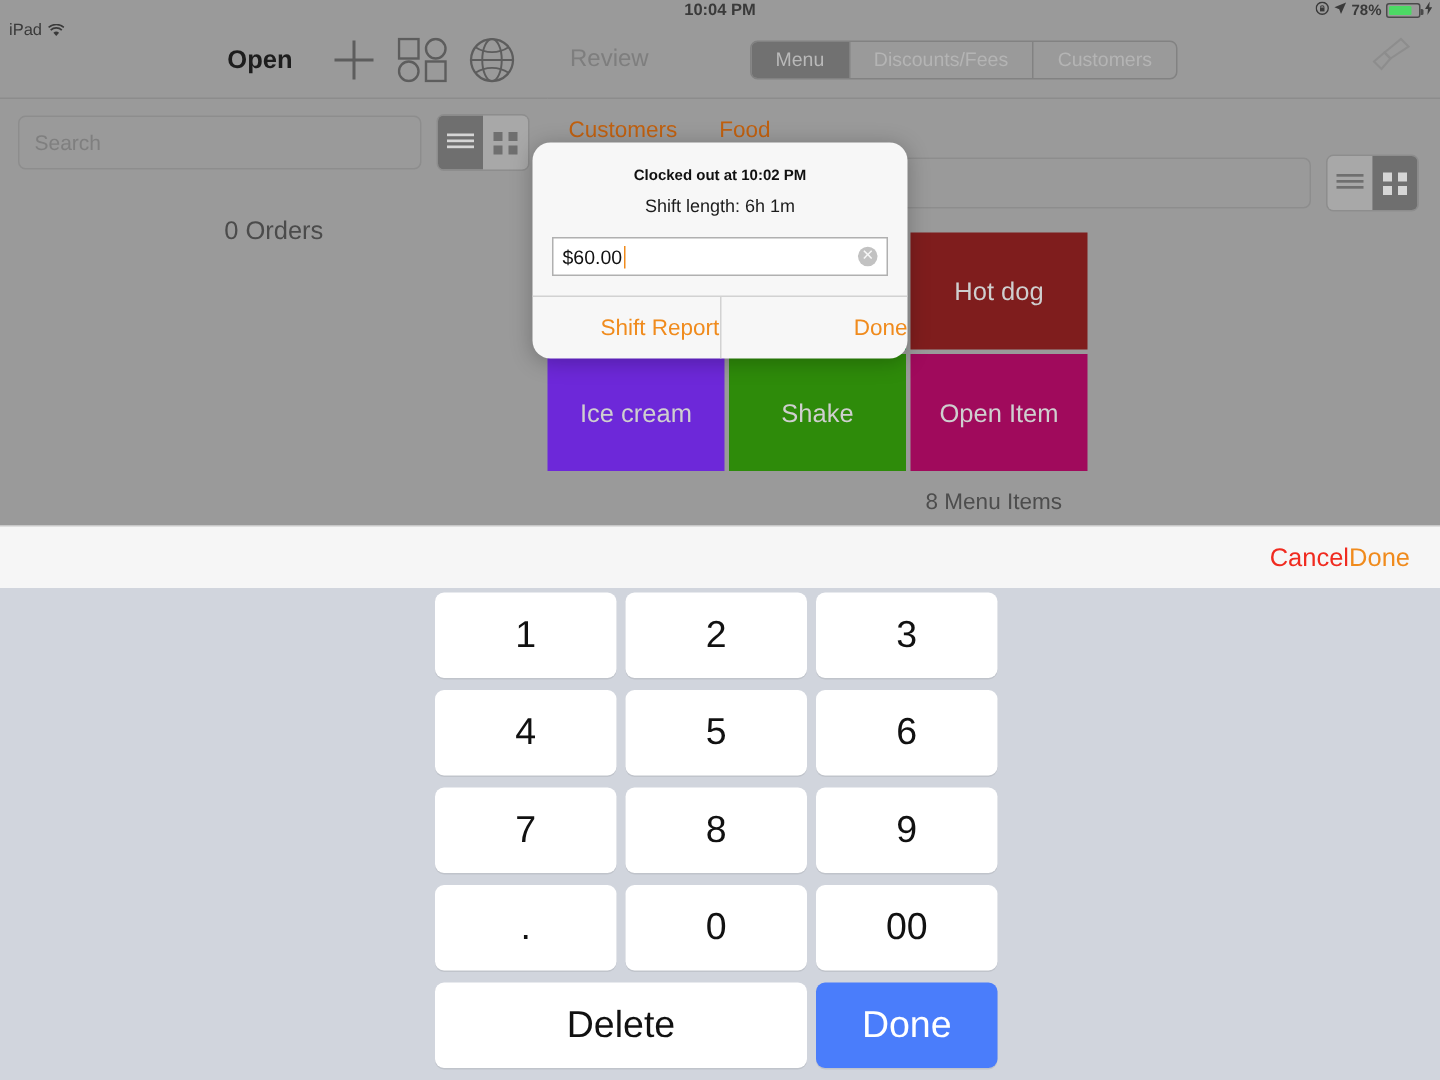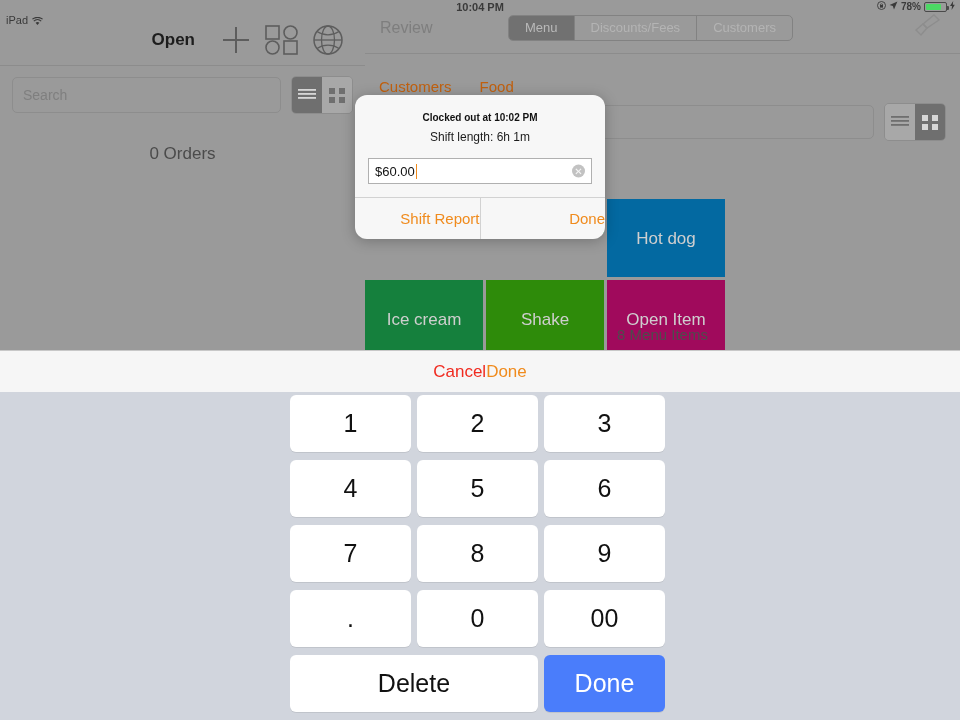--- a/index.html
+++ b/index.html
@@ -37,22 +37,22 @@
     padding-right: 14px; border-bottom: 1px solid #8c8c8c;
   }
   .open-label { font-size: 17px; font-weight: bold; color: #1d1d1d; margin-right: 18px; }
   .tb-icon { width: 46px; height: 40px; display: flex; align-items: center; justify-content: center; }
   .plus-ico { position: relative; width: 26px; height: 26px; }
   .plus-ico::before, .plus-ico::after { content:""; position:absolute; background:#5d5d5d; }
   .plus-ico::before { left: 0; top: 12px; width: 26px; height: 2px; }
   .plus-ico::after { top: 0; left: 12px; height: 26px; width: 2px; }
 
   .topbar-right {
-    position: absolute; top: 2px; left: 365px; width: 595px; height: 52px;
-    display: flex; align-items: center; border-bottom: 1px solid #8c8c8c; gap: 8px;
+    position: absolute; top: 14px; left: 365px; width: 595px; height: 52px;
+    display: flex; align-items: center; border-bottom: 1px solid #8c8c8c;
   }
   .review-label { font-size: 16px; color: #7e7e7e; margin-left: 15px; width: 120px; }
   .segmented {
     display: flex; border: 1px solid #828282; border-radius: 5px; overflow: hidden; height: 26px;
   }
   .seg {
     font-size: 13px; color: #b4b4b4; padding: 0 16px; display: flex; align-items: center;
     border-left: 1px solid #828282; background: transparent; white-space: nowrap;
   }
   .seg:first-child { border-left: none; }
@@ -82,21 +82,21 @@
   .tile-row { display: flex; gap: 3px; margin-bottom: 3px; }
   .tile {
     width: 118px; height: 78px; display: flex; align-items: center; justify-content: center;
     text-align: center; color: #cfcfcf; font-size: 17px; line-height: 21px; padding: 4px;
   }
   .menu-count { position: absolute; left: 365px; top: 326px; width: 595px; text-align: center; font-size: 15px; color: #4d4d4d; }
 
   
   .sheet-toolbar {
     position: absolute; left: 0; top: 350px; width: 960px; height: 42px;
-    background: #f6f6f6; display: flex; align-items: center; justify-content: center;
+    background: #f6f6f6; display: flex; align-items: center; justify-content: flex-end;
     padding: 0 20px; border-top: 1px solid #c8c8c8;
   }
   .cancel-btn { font-size: 17px; color: #f02b20; }
   .done-top-btn { font-size: 17px; color: #f08b1d; }
 
   .keypad { position: absolute; left: 0; top: 392px; width: 960px; height: 328px; background: #d1d5dd; }
   .kp-grid {
     position: absolute; left: 290px; top: 3px; width: 380px;
     display: grid; grid-template-columns: repeat(3, 121px); gap: 8px 6px;
   }
@@ -268,24 +268,24 @@
               </svg>
           </span>
         </div>
       </div>
     </div>
 
     <div class="tiles">
       <div class="tile-row">
         <div class="tile" id="tile0" style="background: rgb(13, 138, 65);">Fountain drink</div>
         <div class="tile" id="tile1" style="background: rgb(13, 138, 65);">French fries</div>
-        <div class="tile" id="tile2" style="background: #0369a1; margin-top: 44px;">Hot dog</div>
+        <div class="tile" id="tile2" style="background: #7f1d1d;">Hot dog</div>
       </div>
       <div class="tile-row">
-        <div class="tile" id="tile3" style="background: #15803d;">Ice cream</div>
+        <div class="tile" id="tile3" style="background: #6d28d9;">Ice cream</div>
         <div class="tile" id="tile5" style="background: rgb(46, 139, 10);">Shake</div>
         <div class="tile" id="tile4" style="background: rgb(160, 10, 92);">Open Item</div>
       </div>
     </div>
     <div class="menu-count">8 Menu Items</div>
   </div>
 
   <div class="overlay-modal">
     <div class="modal-title">Clocked out at 10:02 PM</div>
     <div class="modal-sub">Shift length: 6h 1m</div>

